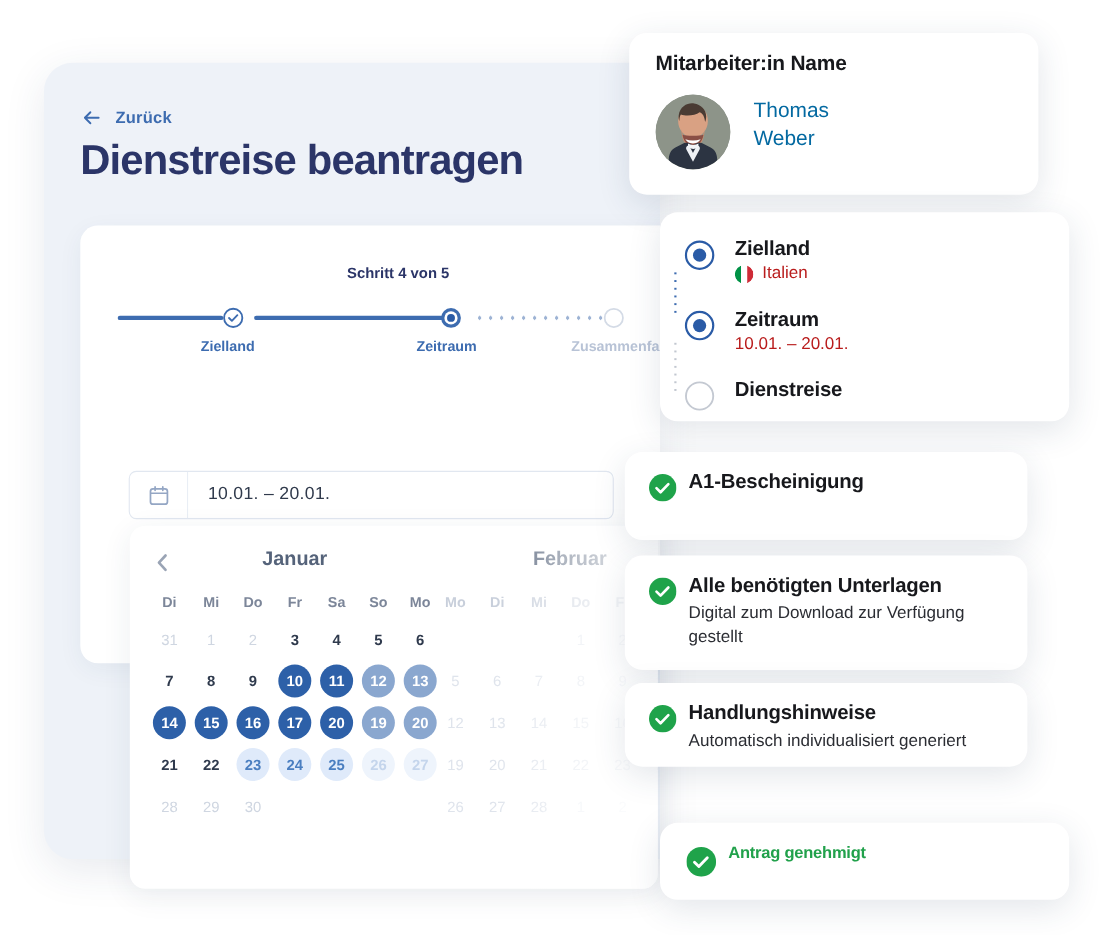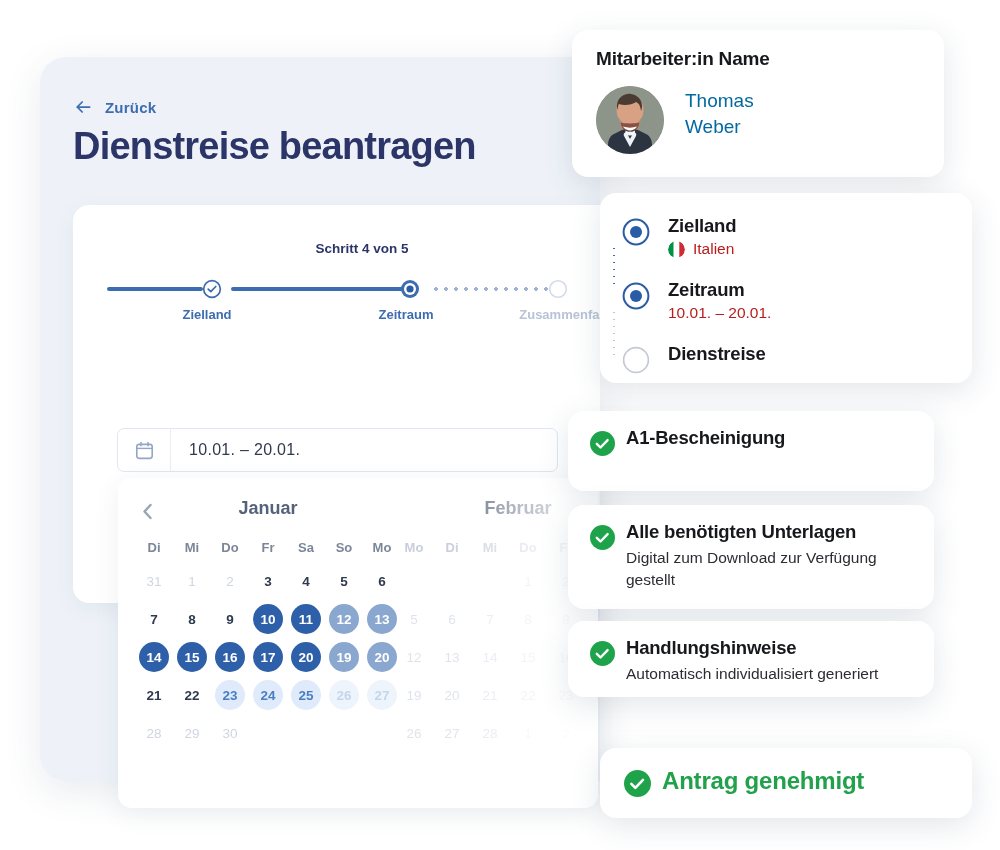--- a/index.html
+++ b/index.html
@@ -185,21 +185,21 @@
   .f-check{position:absolute;left:22px;top:20px;}
   .f-title{
     position:absolute;left:58px;top:16px;font-size:18.5px;font-weight:800;
     color:#17181c;letter-spacing:-.2px;white-space:nowrap;
   }
   .f-sub{
     position:absolute;left:58px;top:42px;font-size:15.5px;line-height:22px;
     color:#2b2d33;width:290px;
   }
   .c-f4 .f-check{top:22px;left:24px;}
-  .c-f4 .f-title{left:62px;top:19px;font-size:24px;color:#21a14b;font-weight:800;}
+  .c-f4 .f-title{left:62px;top:19px;font-size:15px;color:#21a14b;font-weight:800;}
 </style>
 </head>
 <body>
 
 <div class="stage">
 
   <div class="app-panel">
 
     <div class="back-row">
       <svg class="back-arrow" viewBox="0 0 24 24" fill="none">

